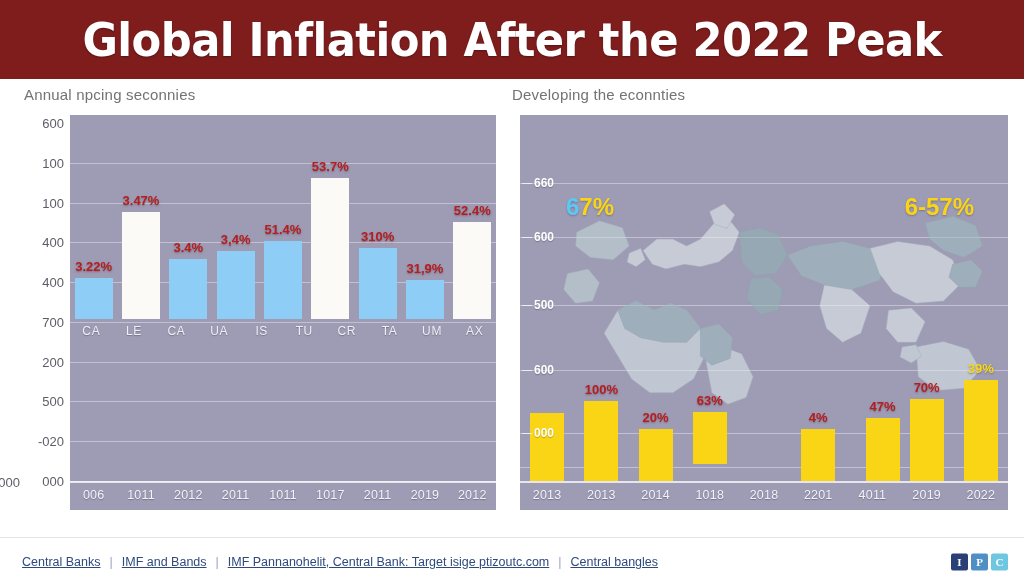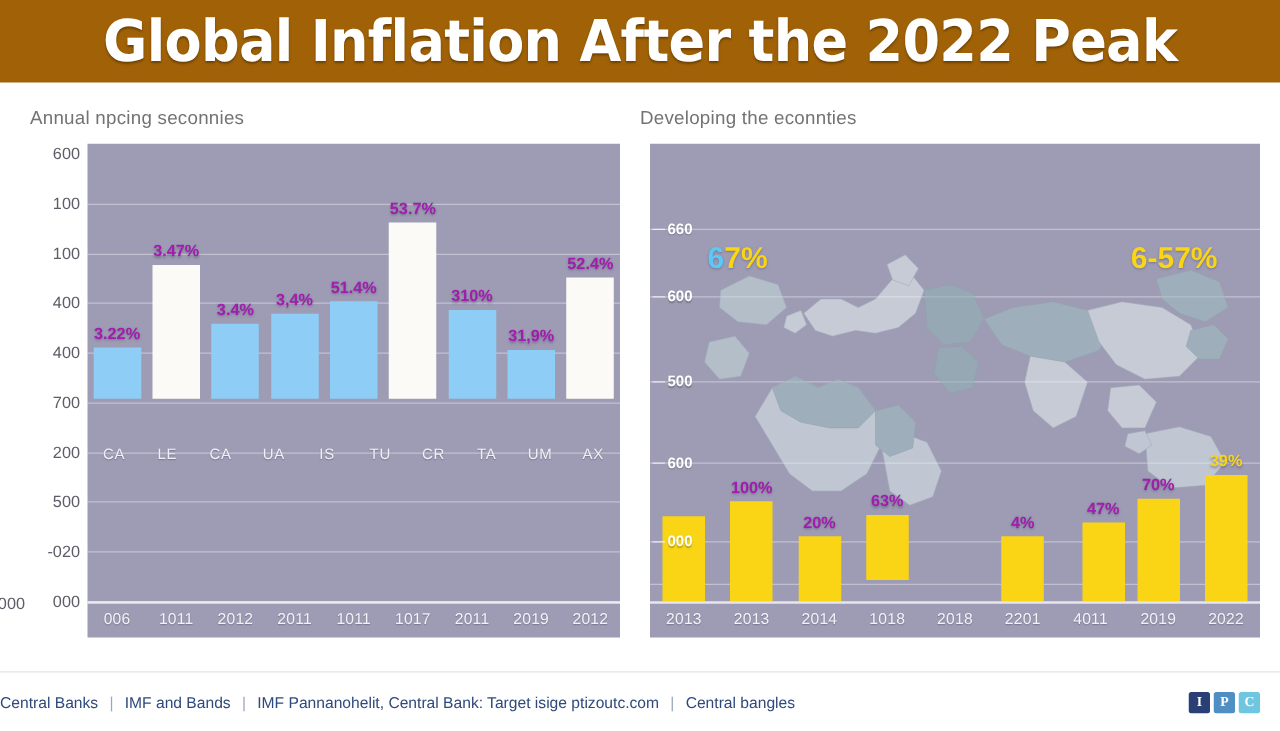--- a/index.html
+++ b/index.html
@@ -6,22 +6,22 @@
   html, body {
     width: 1024px; height: 585px;
     background: #ffffff;
     font-family: "Liberation Sans", sans-serif;
     overflow: hidden;
   }
   #page { position: relative; width: 1024px; height: 585px; background: #ffffff; }
 
   
   .header {
-    position: absolute; left: 0; top: 0; width: 1024px; height: 66px;
-    background: #a16207;
+    position: absolute; left: 0; top: 0; width: 1024px; height: 79px;
+    background: #7f1d1d;
     display: flex; align-items: center; justify-content: center;
   }
   .header-title {
     color: #ffffff;
     font-size: 46px;
     font-weight: bold;
     letter-spacing: -0.6px;
     white-space: nowrap;
     text-shadow: 0 1px 2px rgba(0,0,0,.35);
     font-family: "DejaVu Sans", sans-serif;
@@ -77,30 +77,30 @@
     display: flex; align-items: flex-end; justify-content: space-around;
   }
   .bar-slot { position: relative; height: 100%; display: flex; align-items: flex-end; justify-content: center; }
   .bar { position: relative; width: 38px; }
   .bar-blue  { background: #8ecdf5; }
   .bar-white { background: #fbfaf6; }
   .bar-yellow{ background: #f9d515; }
   .bar-label {
     position: absolute; left: 50%; transform: translateX(-50%);
     bottom: 100%; margin-bottom: 4px;
-    color: #a21caf; font-size: 13px; font-weight: bold; white-space: nowrap;
+    color: #b91c1c; font-size: 13px; font-weight: bold; white-space: nowrap;
     text-shadow: 0 1px 2px rgba(60,60,80,.45);
   }
   .bar-label.big { font-size: 20px; margin-bottom: 6px; }
   .bar-label.yellow { color: #f9d515; }
 
   
   .cat-row {
     position: absolute; left: 0; right: 0; top: 209px; height: 22px;
-    display: flex; justify-content: space-around; align-items: flex-end; margin-top: 24px;
+    display: flex; justify-content: space-around; align-items: flex-start;
   }
   .cat-lab {
     width: 38px; text-align: center;
     color: #efeff4; font-size: 12px; letter-spacing: .6px;
     text-shadow: 0 1px 1px rgba(60,60,80,.4);
   }
 
   
   .x-row {
     position: absolute; left: 0; right: 0; bottom: 4px; height: 22px;
@@ -137,22 +137,22 @@
   }
   .map-wrap svg { position: absolute; left: 6%; top: 8%; width: 94%; height: 78%; opacity: .52; }
 
   
   .footer {
     position: absolute; left: 0; bottom: 0; width: 1024px; height: 48px;
     border-top: 1px solid #e3e3ea;
     display: flex; align-items: center;
   }
   .footer-notes {
-    color: #2e4a7d; font-size: 12.5px;
-    display: flex; align-items: center; gap: 0;
+    margin-left: 22px; color: #2e4a7d; font-size: 12.5px;
+    display: flex; align-items: center; gap: 0; text-decoration: underline;
   }
   .note { white-space: nowrap; }
   .note-sep { color: #9aa6bf; padding: 0 9px; }
   .logo {
     position: absolute; right: 16px; top: 50%; transform: translateY(-50%);
     display: flex; gap: 3px;
   }
   .logo-sq {
     width: 17px; height: 17px; border-radius: 2px;
     color: #ffffff; font-size: 11px; font-weight: bold;

